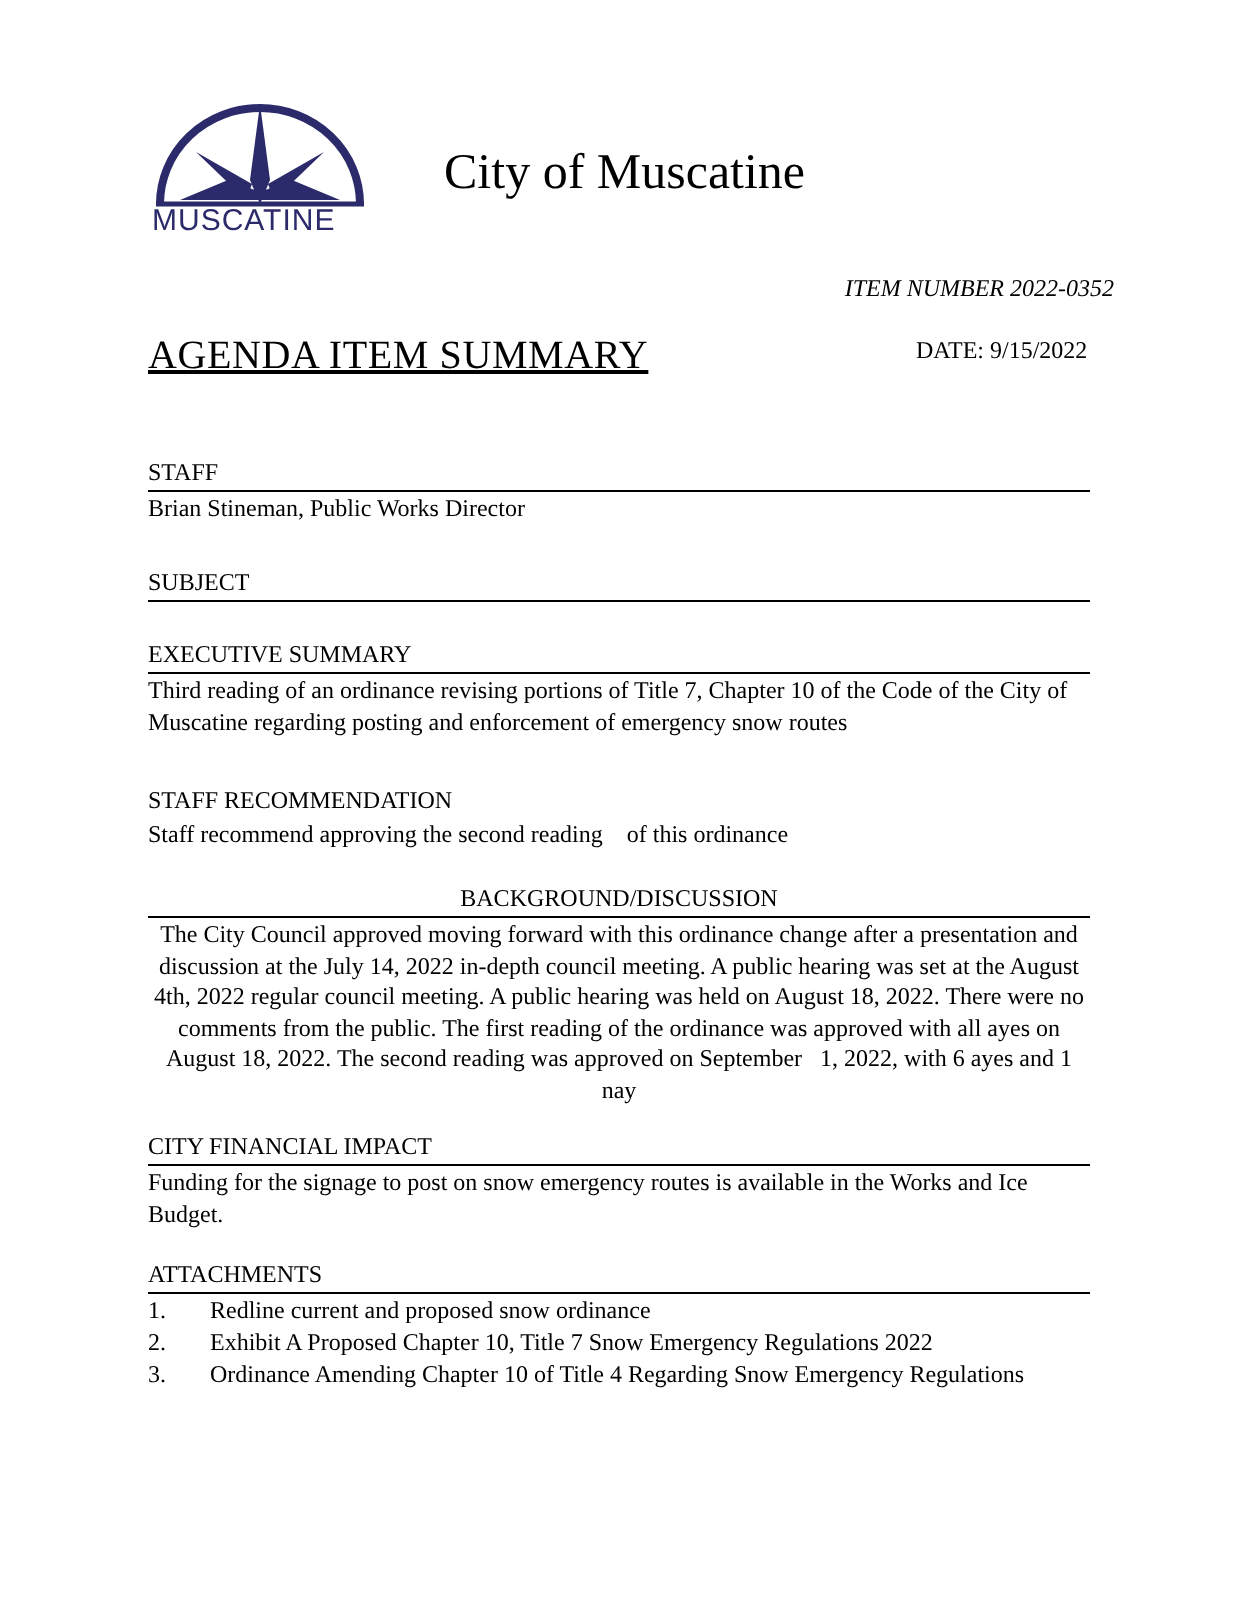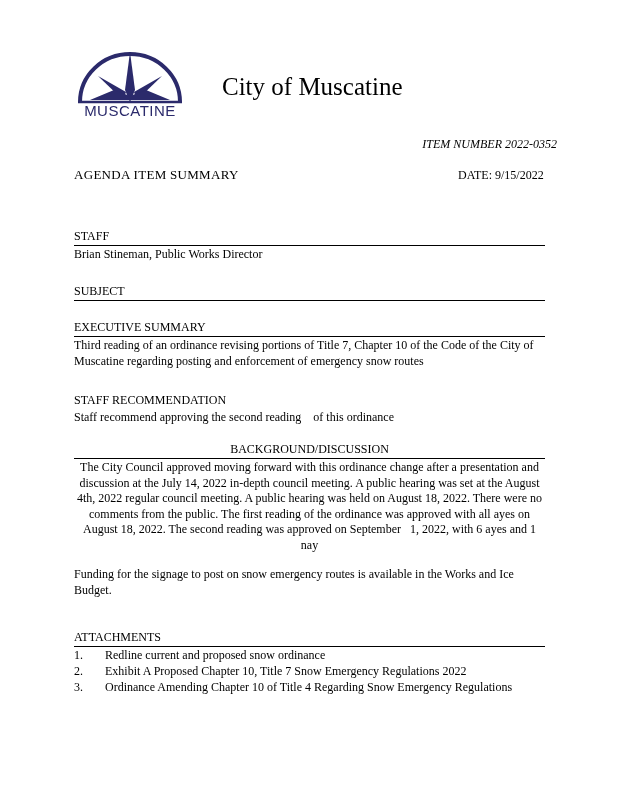--- a/index.html
+++ b/index.html
@@ -21,21 +21,20 @@
       top: 52px;
       width: 108px;
       height: 70px;
     }
     .logo svg { display: block; }
     .logo-text {
       position: absolute;
       left: 0;
       top: 50px;
       width: 108px;
-      text-align: center;
       font-family: "Liberation Sans", "DejaVu Sans", sans-serif;
       font-size: 15px;
       letter-spacing: 0.5px;
       color: #2b2a6b;
     }
     .city-title {
       position: absolute;
       left: 222px;
       top: 72px;
       font-size: 25px;
@@ -47,23 +46,24 @@
       right: 61px;
       top: 137px;
       font-size: 12px;
       white-space: nowrap;
       font-style: italic;
     }
     .agenda-title {
       position: absolute;
       left: 74px;
       top: 167px;
-      font-size: 13px;
+      font-size: 20px;
       letter-spacing: 0.3px;
       white-space: nowrap;
+      text-decoration: underline;
     }
     .date {
       position: absolute;
       left: 458px;
       top: 168px;
       font-size: 12px;
       white-space: nowrap;
     }
     .section {
       position: absolute;
@@ -140,20 +140,21 @@
   <div class="section-heading">STAFF RECOMMENDATION</div>
   <div class="section-body" style="white-space:pre;">Staff recommend approving the second reading    of this ordinance</div>
 </div>
 
 <div class="section" style="top:442px;text-align:center;">
   <div class="section-heading ruled">BACKGROUND/DISCUSSION</div>
   <div class="section-body" style="white-space:pre-wrap;">The City Council approved moving forward with this ordinance change after a presentation and discussion at the July 14, 2022 in-depth council meeting. A public hearing was set at the August 4th, 2022 regular council meeting. A public hearing was held on August 18, 2022. There were no comments from the public. The first reading of the ordinance was approved with all ayes on August 18, 2022. The second reading was approved on September   1, 2022, with 6 ayes and 1 nay</div>
 </div>
 
 <div class="section" style="top:566px;">
+  <div class="section-heading ruled">CITY FINANCIAL IMPACT</div>
   <div class="section-body" style="width:445px;">Funding for the signage to post on snow emergency routes is available in the Works and Ice Budget.</div>
 </div>
 
 <div class="section" style="top:630px;">
   <div class="section-heading ruled">ATTACHMENTS</div>
   <ul class="attach-list">
     <li>
       <span class="attach-num">1.</span>
       <span>Redline current and proposed snow ordinance</span>
     </li>

